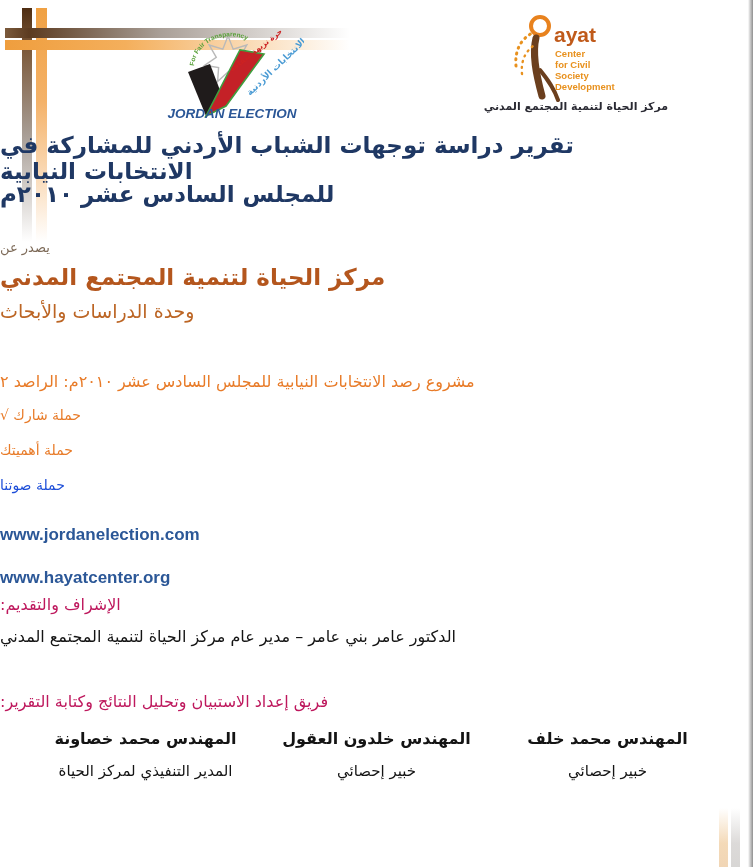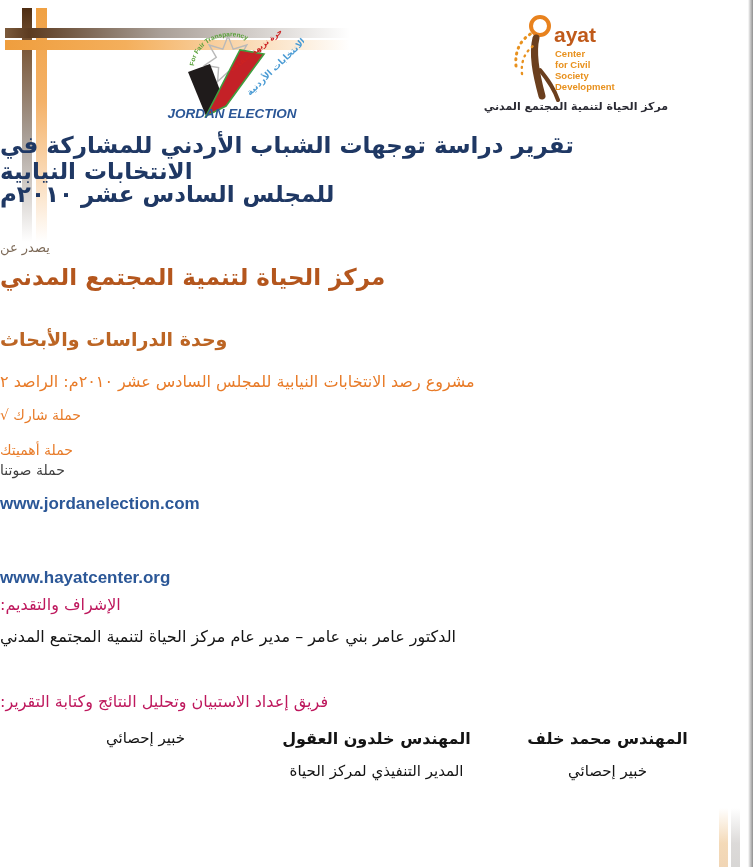--- a/index.html
+++ b/index.html
@@ -31,28 +31,28 @@
   .logo-hayat{left:492px;top:12px;width:176px;height:104px;text-align:center;}
   .hayat-arabic{position:absolute;left:-14px;right:-6px;top:88px;
     font-size:11px;font-weight:bold;color:#2a2a33;direction:rtl;}
   
   .line{position:absolute;left:0;width:624px;text-align:left;direction:rtl;}
   .t-navy{color:#1f3864;font-weight:bold;font-size:23px;}
   .title1{top:132px;}
   .title2{top:181px;}
   .issued{top:240px;font-size:13px;color:#7d6a58;}
   .center-name{top:264px;font-size:23px;font-weight:bold;color:#b4561d;}
-  .unit{top:328px;font-size:19px;font-weight:bold;color:#bc6524;}
+  .unit{top:300px;font-size:19px;font-weight:normal;color:#bc6524;}
   .project{top:372px;font-size:16px;color:#e87b28;}
   .campaign1{top:407px;font-size:14px;color:#e87b28;}
   .campaign2{top:442px;font-size:14px;color:#e87b28;}
-  .campaign3{top:462px;font-size:14px;color:#404040;}
+  .campaign3{top:477px;font-size:14px;color:#1d4ed8;}
   .url{direction:ltr;font-family:"Liberation Sans", sans-serif;
     font-size:17px;font-weight:bold;color:#2b5797;text-decoration:none;}
-  .url1{top:494px;}
+  .url1{top:525px;}
   .url2{top:568px;}
   .red-head{color:#be185d;font-size:16px;}
   .supervision{top:595px;}
   .person{top:627px;font-size:16px;font-weight:normal;color:#141414;}
   .team-head{top:692px;font-size:16px;}
   .team-grid{position:absolute;left:30px;top:729px;width:693px;
     display:grid;grid-template-columns:1fr 1fr 1fr;direction:rtl;
     row-gap:14px;text-align:center;}
   .member-name{font-size:16px;font-weight:bold;color:#141414;direction:rtl;}
   .member-role{font-size:15px;color:#141414;direction:rtl;}
@@ -116,16 +116,17 @@
 <div class="line url1"><a class="url" href="#">www.jordanelection.com</a></div>
 <div class="line url2"><a class="url" href="#">www.hayatcenter.org</a></div>
 
 <div class="line supervision red-head">الإشراف والتقديم:</div>
 <div class="line person">الدكتور عامر بني عامر – مدير عام مركز الحياة لتنمية المجتمع المدني</div>
 
 <div class="line team-head red-head">فريق إعداد الاستبيان وتحليل النتائج وكتابة التقرير:</div>
 <div class="team-grid">
   <div class="member-name">المهندس محمد خلف</div>
   <div class="member-name">المهندس خلدون العقول</div>
+  <div class="member-name">المهندس محمد خصاونة</div>
   <div class="member-role">خبير إحصائي</div>
   <div class="member-role">خبير إحصائي</div>
   <div class="member-role">المدير التنفيذي لمركز الحياة</div>
 </div>
 
 </body></html>

